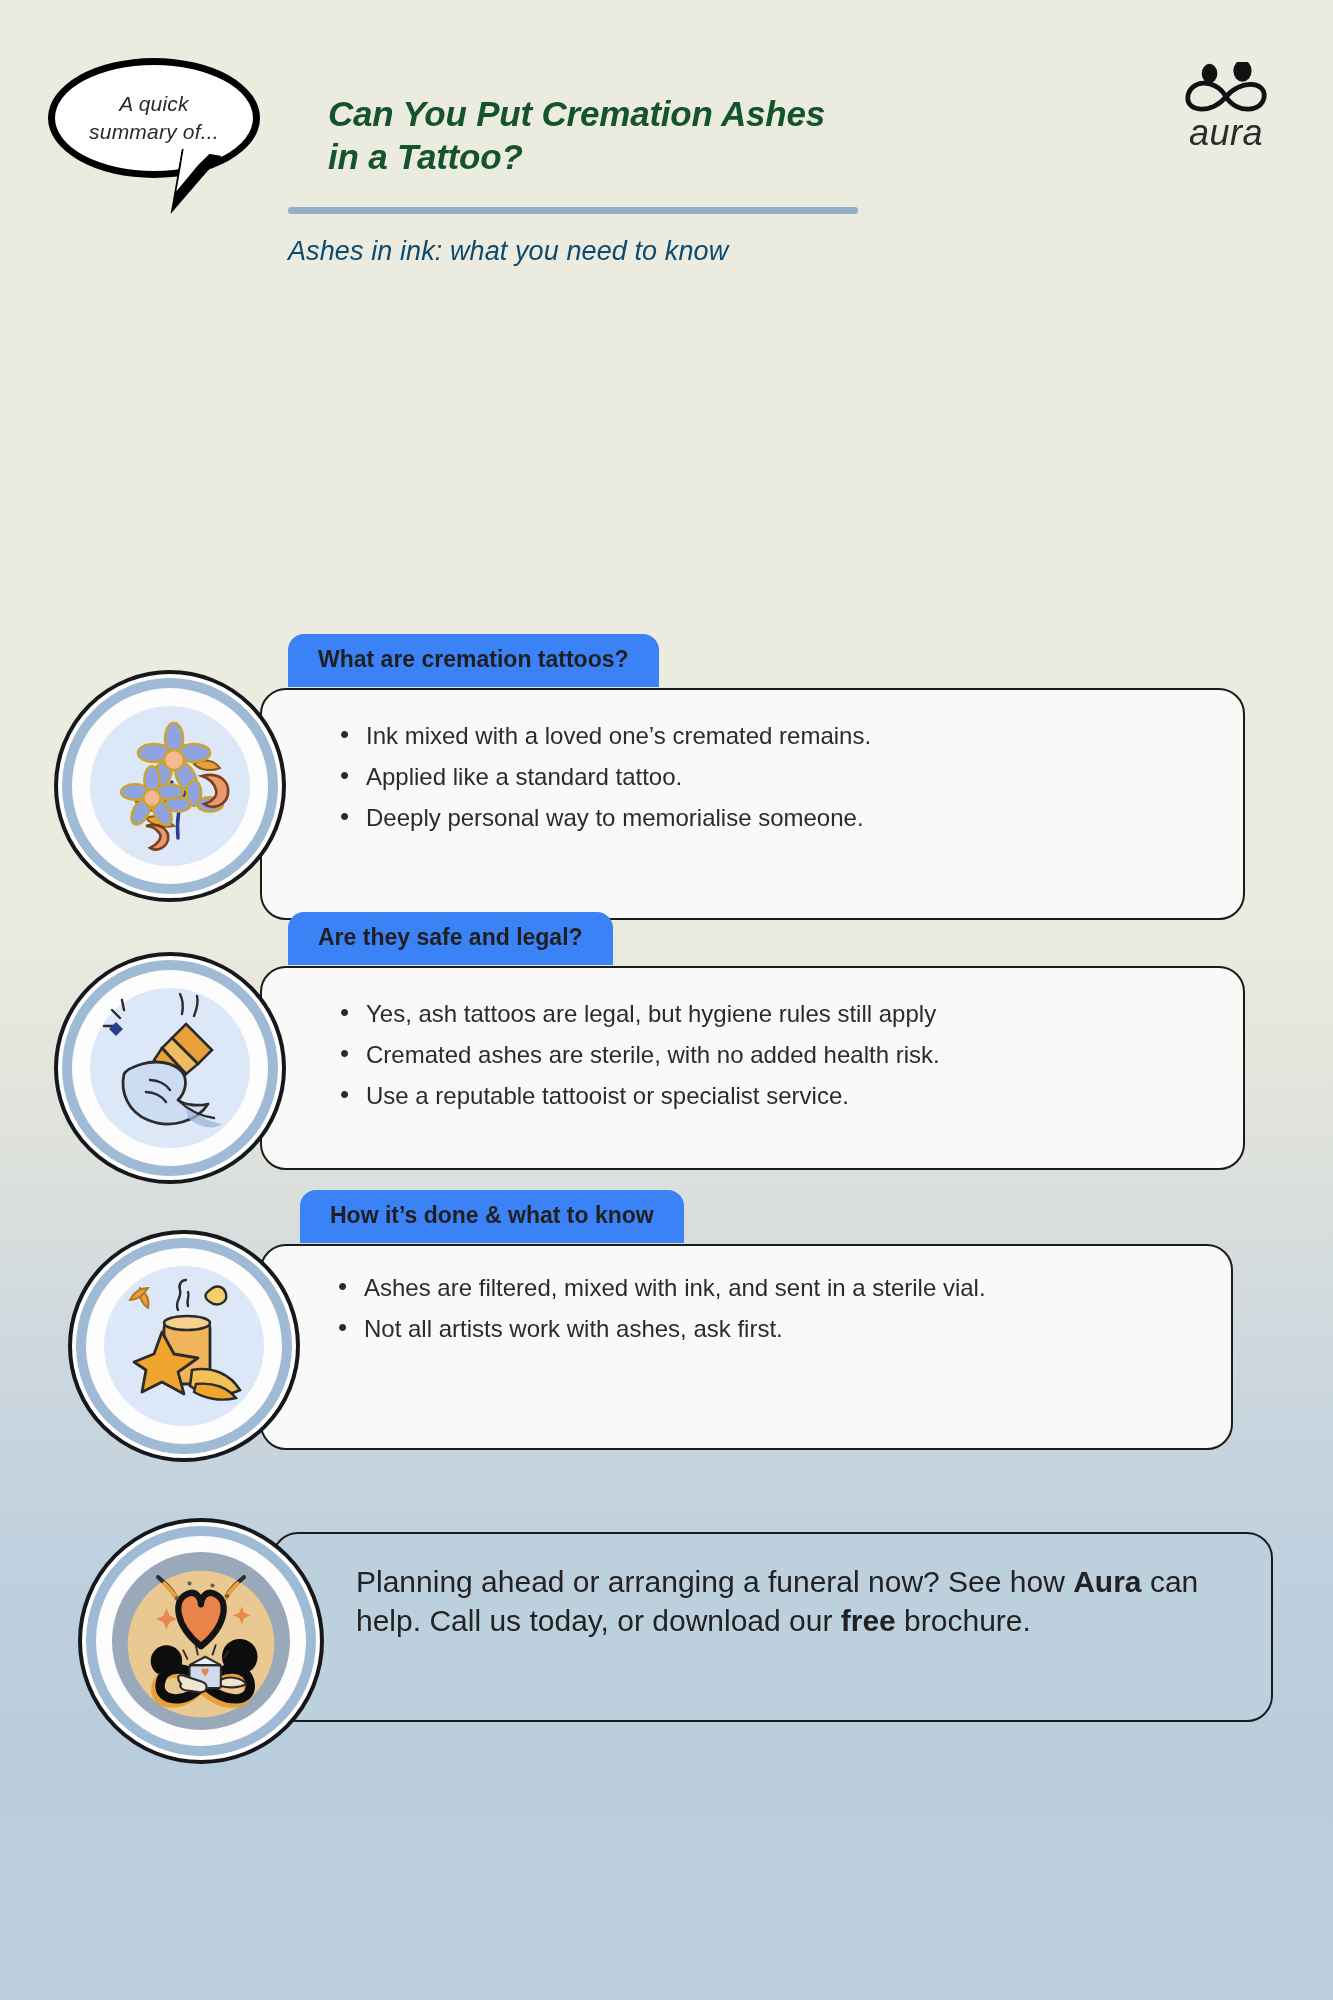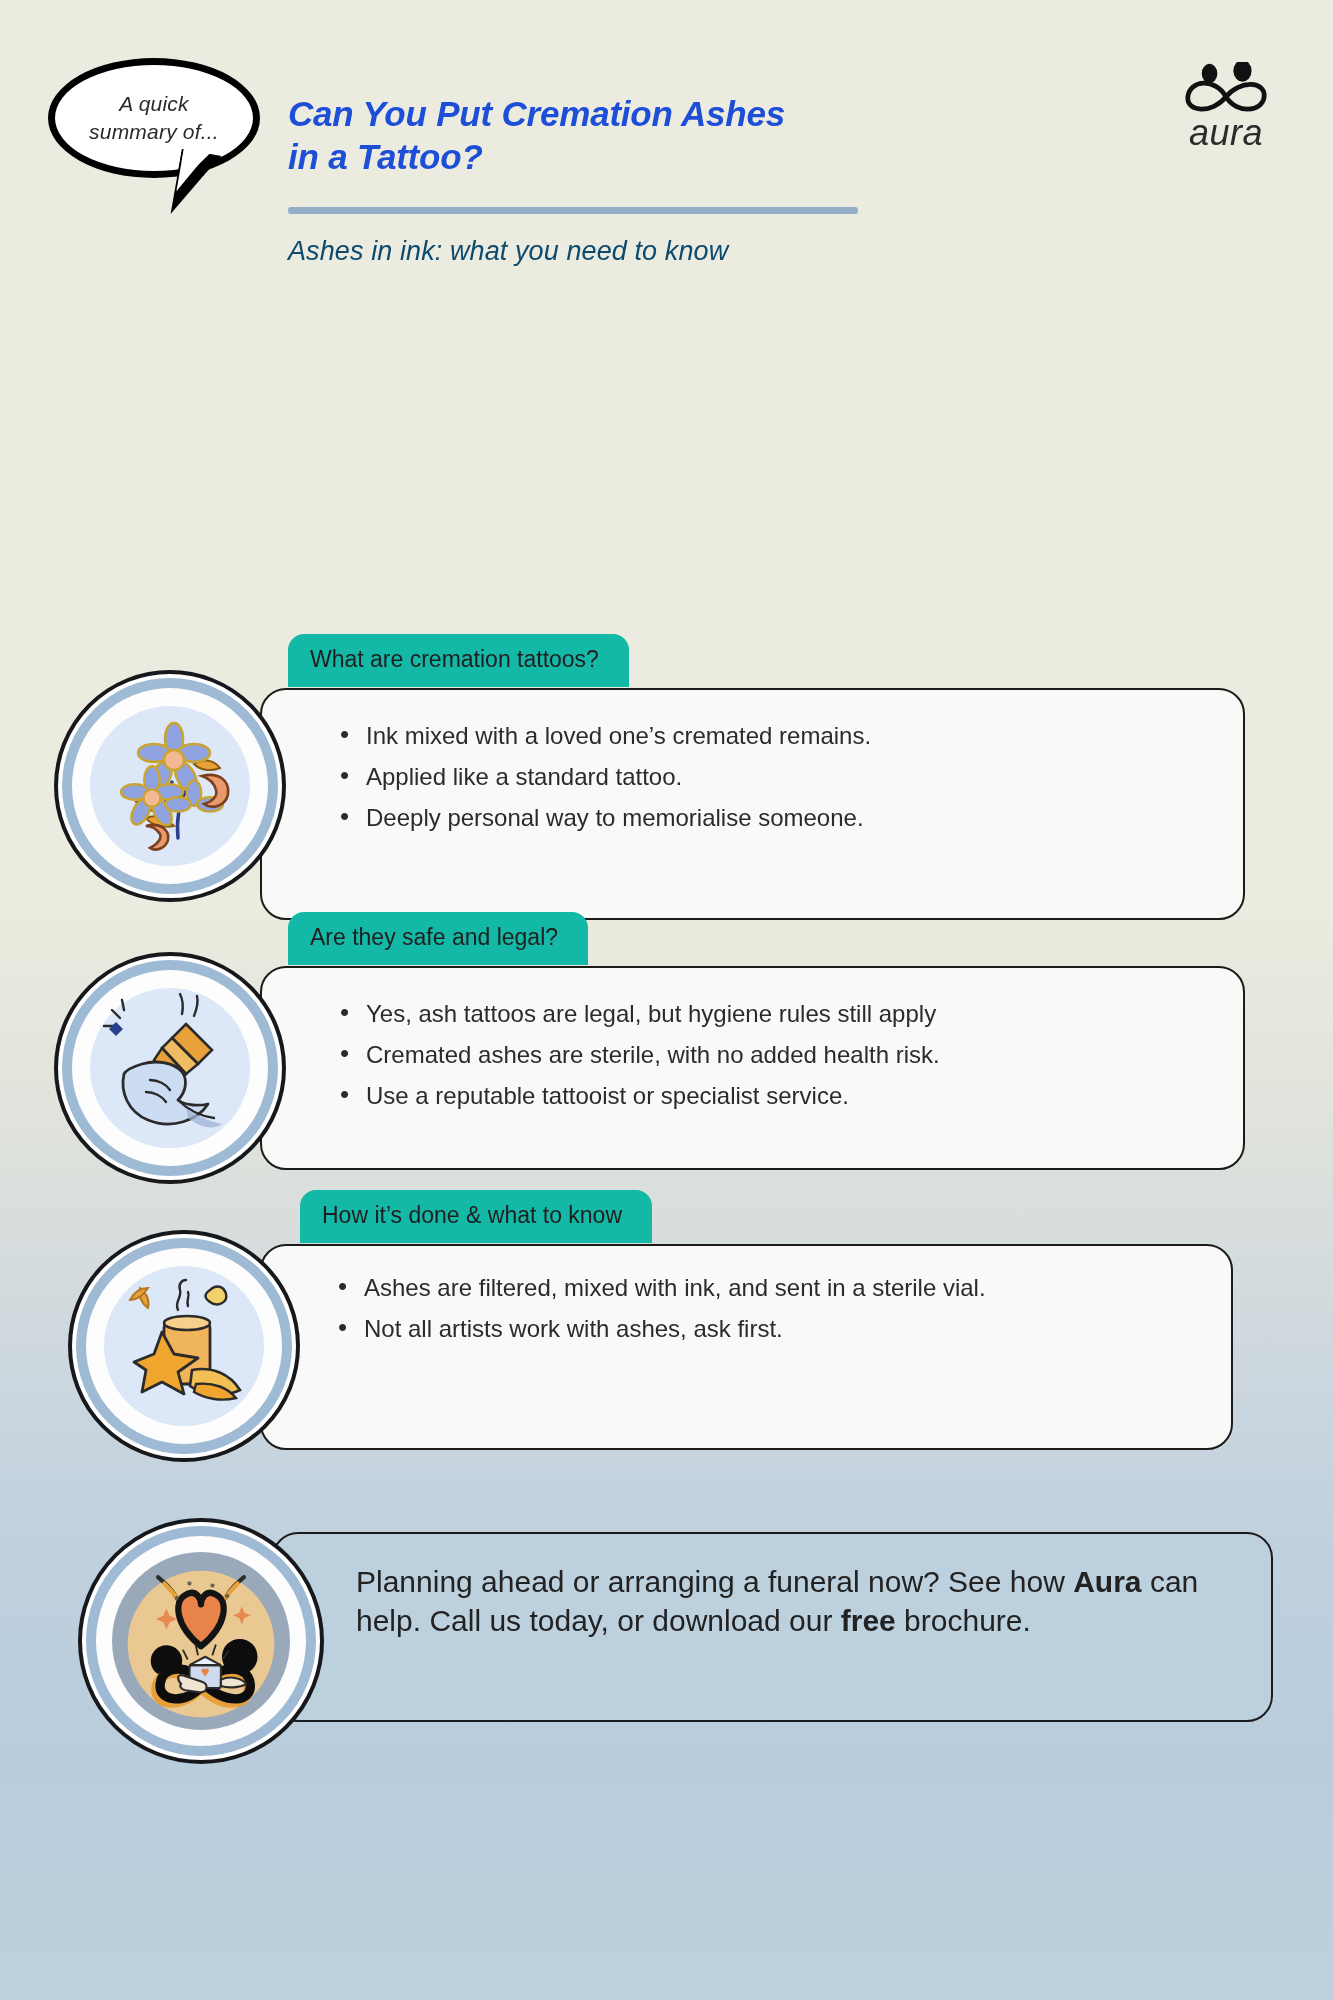--- a/index.html
+++ b/index.html
@@ -52,45 +52,45 @@
     border-left: 17px solid #fff;
     border-right: 10px solid transparent;
     border-top: 14px solid #fff;
     border-bottom: 30px solid transparent;
     transform: rotate(10deg);
   }
 
   .title-block { position: absolute; left: 288px; top: 92px; width: 580px; }
   .title {
     font-size: 35px; font-weight: 700; line-height: 1.24;
-    letter-spacing: -0.2px; color: #1d4ed8;
+    letter-spacing: -0.2px; color: #14532d; margin-left: 40px;
   }
   .title-rule {
     margin-top: 28px;
     width: 570px; height: 7px;
     background: #94afc9; border-radius: 3px;
   }
   .subtitle {
     position: absolute; left: 288px; top: 236px;
     font-size: 27px; color: #0c4a6e; letter-spacing: .1px;
   }
 
   .logo { position: absolute; right: 52px; top: 62px; width: 110px; text-align: center; }
   .logo svg { display: block; margin: 0 auto; }
   .logo-word { font-size: 36px; color: #2b2b2b; letter-spacing: .5px; margin-top: -4px; }
 
   
   .section { position: relative; margin: 0 0 0 0; }
 
   .tab {
     position: absolute; top: 0;
-    background: #14b8a6;
+    background: #3b82f6;
     border-radius: 16px 16px 0 0;
-    padding: 12px 30px 14px 22px;
-    font-size: 23px; font-weight: 400; color: #1f1f1f;
+    padding: 12px 30px 14px 30px;
+    font-size: 23px; font-weight: 700; color: #1f1f1f;
     z-index: 3;
     white-space: nowrap;
   }
 
   .card {
     position: absolute;
     left: 260px; right: 88px;
     background: #f9f9f7;
     border: 2.5px solid #1b1b1b;
     border-radius: 26px;

